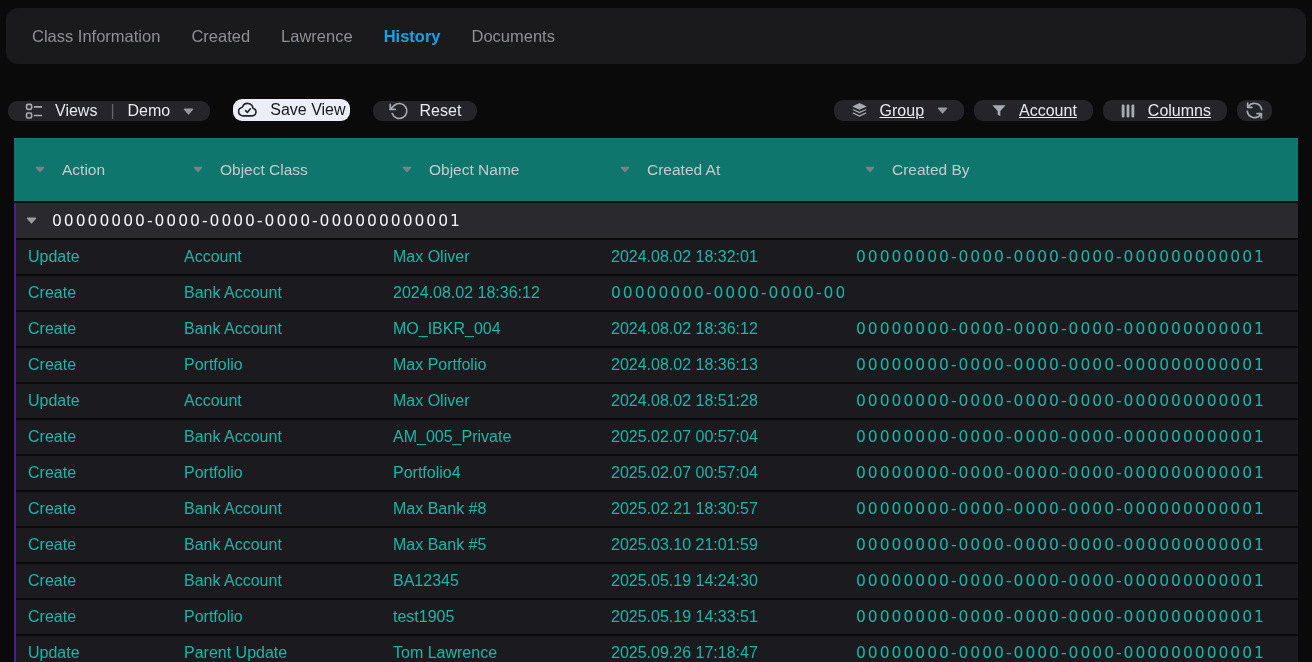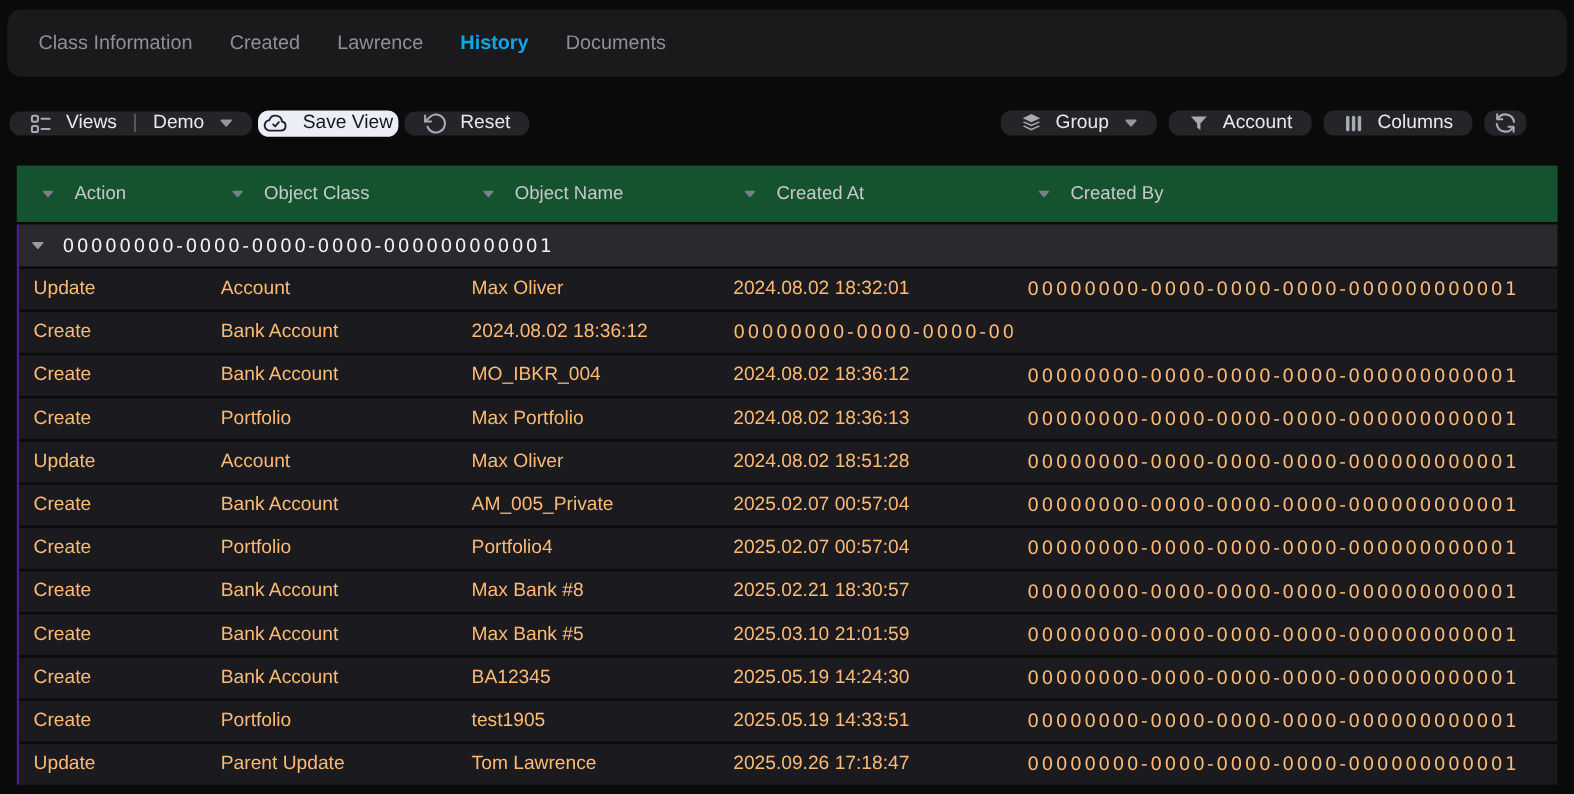--- a/index.html
+++ b/index.html
@@ -17,61 +17,61 @@
     position: absolute; left: 6px; top: 8px; width: 1300px; height: 56px;
     background: #1a1a1d; border-radius: 12px;
     display: flex; align-items: center; padding: 0 26px; gap: 31px;
   }
   .tab { font-size: 16.5px; color: #8e9096; cursor: pointer; white-space: nowrap; }
   .tab.active { color: #0ea5e9; font-weight: 600; }
 
   
   .toolbar {
     position: absolute; left: 8px; top: 84px; width: 1264px; height: 37px;
-    display: flex; align-items: center; gap: 5px;
+    display: flex; align-items: flex-end; gap: 23px;
   }
   .btn {
     display: inline-flex; align-items: center; gap: 11px;
     padding: 0 16px; background: #242429; border: none; border-radius: 9px;
     color: #e8e9ec; font-size: 16px; font-family: inherit; cursor: pointer;
     white-space: nowrap;
   }
   .btn .icon { display: flex; color: #a9abb3; }
   .btn .caret { display: flex; color: #96979e; margin-left: 2px; }
   .btn-light { background: #ebedf7; color: #17181c; padding: 0 4px; }
   .btn-light .icon { color: #212226; }
   .btn-iconbtn { padding: 0 7px; }
   .pipe { color: #64656b; margin: 0 2px; }
-  .toolbar-right { margin-left: auto; display: flex; gap: 10px; }
+  .toolbar-right { margin-left: auto; display: flex; gap: 10px; text-decoration: underline; }
 
   
   .table { position: absolute; left: 14px; top: 138px; width: 1284px; }
   .thead {
     display: grid; grid-template-columns: 158px 209px 218px 245px 1fr;
-    height: 47px; background: #14532d; align-items: center; margin-bottom: 2px;
+    height: 63px; background: #0f766e; align-items: center; margin-bottom: 2px;
   }
   .th {
     display: flex; align-items: center; gap: 17px; padding-left: 21px;
     font-size: 15.5px; color: #c8c9cd; cursor: pointer; overflow: hidden; white-space: nowrap;
   }
   .th .tri { display: flex; color: #7e8087; flex: none; }
 
   .tbody { border-left: 2px solid #4c1d95; }
   .group-row {
     height: 35px; background: #29292e; margin-bottom: 2px;
     display: flex; align-items: center; gap: 15px; padding-left: 10px;
     font-size: 16px; color: #f3f3f5; cursor: pointer;
   }
   .group-row .tri { display: flex; color: #9b9ca2; flex: none; }
   .uuid { font-family: "DejaVu Sans", sans-serif; letter-spacing: 2px; font-size: 15.5px; }
 
   .trow {
     display: grid; grid-template-columns: 156px 209px 218px 245px 1fr;
     height: 34px; background: #1b1b1f; margin-bottom: 2px;
-    align-items: center; font-size: 16px; color: #fdba74; cursor: default;
+    align-items: center; font-size: 16px; color: #14b8a6; cursor: default;
   }
   .td { padding-left: 12px; white-space: nowrap; overflow: hidden; }
 </style>
 </head>
 <body>
 
 <nav class="tabbar">
     <div class="tab">Class Information</div>
     <div class="tab">Created</div>
     <div class="tab">Lawrence</div>

